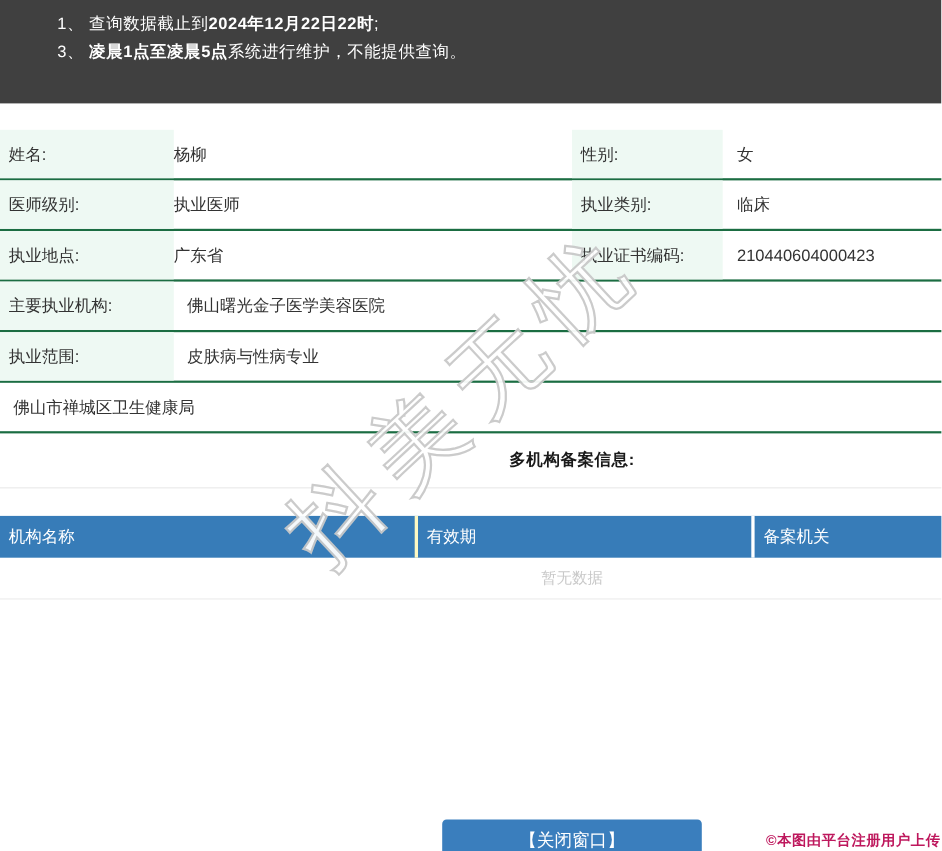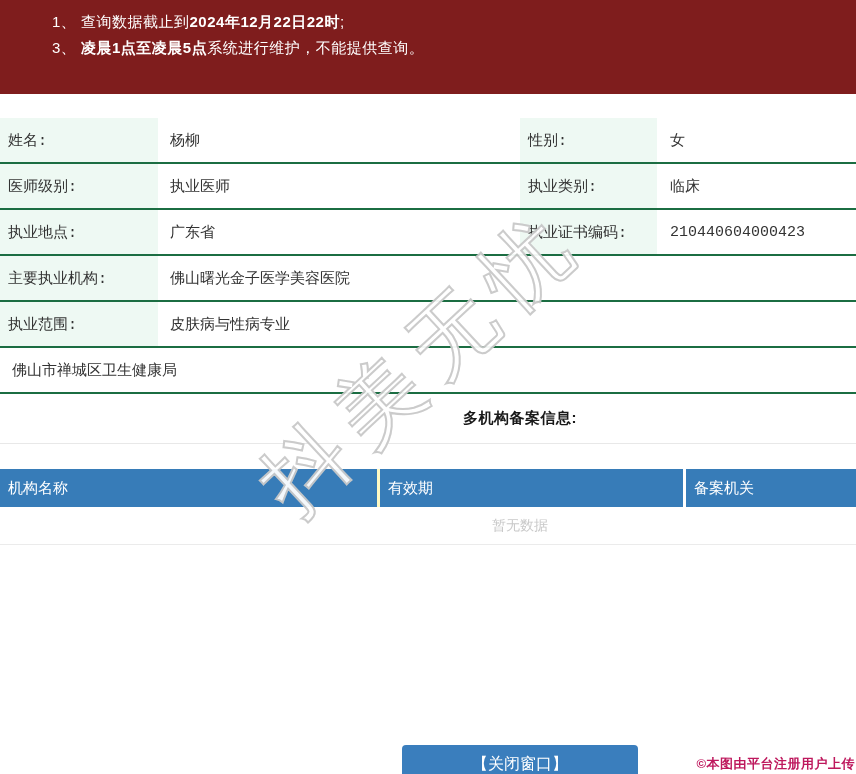--- a/index.html
+++ b/index.html
@@ -11,21 +11,21 @@
     width: 856px;
     height: 774px;
     overflow: hidden;
     background: #ffffff;
   }
 
   
   .banner {
     width: 856px;
     height: 94px;
-    background: #7f1d1d;
+    background: #404040;
     color: #ffffff;
     padding: 9px 10px 0 52px;
     font-size: 15px;
   }
   .banner .line {
     line-height: 26px;
     letter-spacing: 0.5px;
     white-space: nowrap;
   }
   .banner .line b { font-weight: 700; }
@@ -34,25 +34,24 @@
   .content { width: 1040px; }
 
   .info-table { margin-top: 24px; }
   .irow { display: flex; border-bottom: 2px solid #1b6d42; }
   .cell {
     min-height: 44px;
     display: flex;
     align-items: center;
     font-size: 15px;
     color: #333333;
-    font-family: Liberation Mono, monospace;
   }
   .cell.label { background: #eef9f3; padding-left: 8px; }
   .w1 { width: 158px; }
-  .w2 { width: 362px; padding-left: 12px; }
+  .w2 { width: 362px; }
   .w3 { width: 137px; padding-left: 13px; }
   .w4 { flex: 1; padding-left: 13px; }
   .wfull { flex: 1; padding-left: 12px; }
 
   .section-title-row {
     height: 50px;
     display: flex;
     align-items: center;
     justify-content: center;
     border-bottom: 1px solid #e8e8e8;

